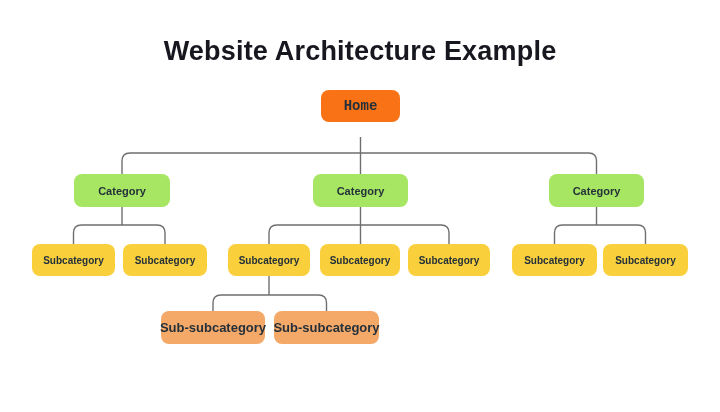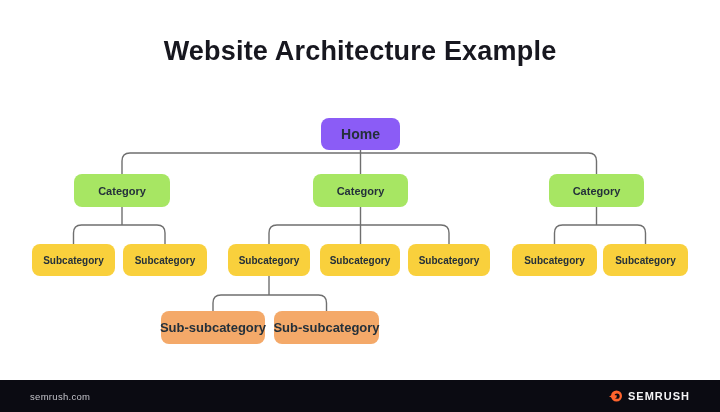--- a/index.html
+++ b/index.html
@@ -50,42 +50,31 @@
       <path d="M 269 244 V 233 Q 269 225 277 225 H 441 Q 449 225 449 233 V 244"></path>
 
       <path d="M 596.5 207 V 225"></path>
       <path d="M 554.5 244 V 233 Q 554.5 225 562.5 225 H 637.5 Q 645.5 225 645.5 233 V 244"></path>
 
       <path d="M 269 276 V 295"></path>
       <path d="M 213 311 V 303 Q 213 295 221 295 H 318.5 Q 326.5 295 326.5 303 V 311"></path>
     </g>
   </svg>
 
-  <div class="node home" style="left: 321px; top: 118px; width: 79px; height: 32px; background-color: #8b5cf6;">Home</div>
+  <div class="node home" style="left: 321px; top: 90px; width: 79px; height: 32px; background-color: #f97316; font-family: Liberation Mono, monospace;">Home</div>
 
   <div class="node cat" style="left: 74px; top: 174px; width: 96px; height: 33px; background-color: rgb(167, 230, 99);">Category</div>
   <div class="node cat" style="left: 313px; top: 174px; width: 95px; height: 33px; background-color: rgb(167, 230, 99);">Category</div>
   <div class="node cat" style="left: 549px; top: 174px; width: 95px; height: 33px; background-color: rgb(167, 230, 99);">Category</div>
 
   <div class="node sub" style="left: 32px; top: 244px; width: 83px; height: 32px; background-color: rgb(249, 208, 60);">Subcategory</div>
   <div class="node sub" style="left: 123px; top: 244px; width: 84px; height: 32px; background-color: rgb(249, 208, 60);">Subcategory</div>
   <div class="node sub" style="left: 228px; top: 244px; width: 82px; height: 32px; background-color: rgb(249, 208, 60);">Subcategory</div>
   <div class="node sub" style="left: 320px; top: 244px; width: 80px; height: 32px; background-color: rgb(249, 208, 60);">Subcategory</div>
   <div class="node sub" style="left: 408px; top: 244px; width: 82px; height: 32px; background-color: rgb(249, 208, 60);">Subcategory</div>
   <div class="node sub" style="left: 512px; top: 244px; width: 85px; height: 32px; background-color: rgb(249, 208, 60);">Subcategory</div>
   <div class="node sub" style="left: 603px; top: 244px; width: 85px; height: 32px; background-color: rgb(249, 208, 60);">Subcategory</div>
 
   <div class="node subsub" style="left: 161px; top: 311px; width: 104px; height: 33px; background-color: rgb(244, 169, 105);">Sub-subcategory</div>
   <div class="node subsub" style="left: 274px; top: 311px; width: 105px; height: 33px; background-color: rgb(244, 169, 105);">Sub-subcategory</div>
 
-  <div class="footer" style="background-color: rgb(11, 11, 18);">
-    <span class="site">semrush.com</span>
-    <span class="brand">
-      <svg width="14" height="14" viewBox="0 0 14 14">
-        <circle cx="7.5" cy="7" r="5.5" fill="#FF642D"></circle>
-        <circle cx="8" cy="7.2" r="2.6" fill="#0B0B12"></circle>
-        <path d="M 0 7.5 Q 4 5.2 8 6.5 L 7.2 9.2 Q 3.5 9.3 0 7.5 Z" fill="#FF642D"></path>
-      </svg>
-      <span class="name">SEMRUSH</span>
-    </span>
-  </div>
 
 </div>
 
 </body></html>

